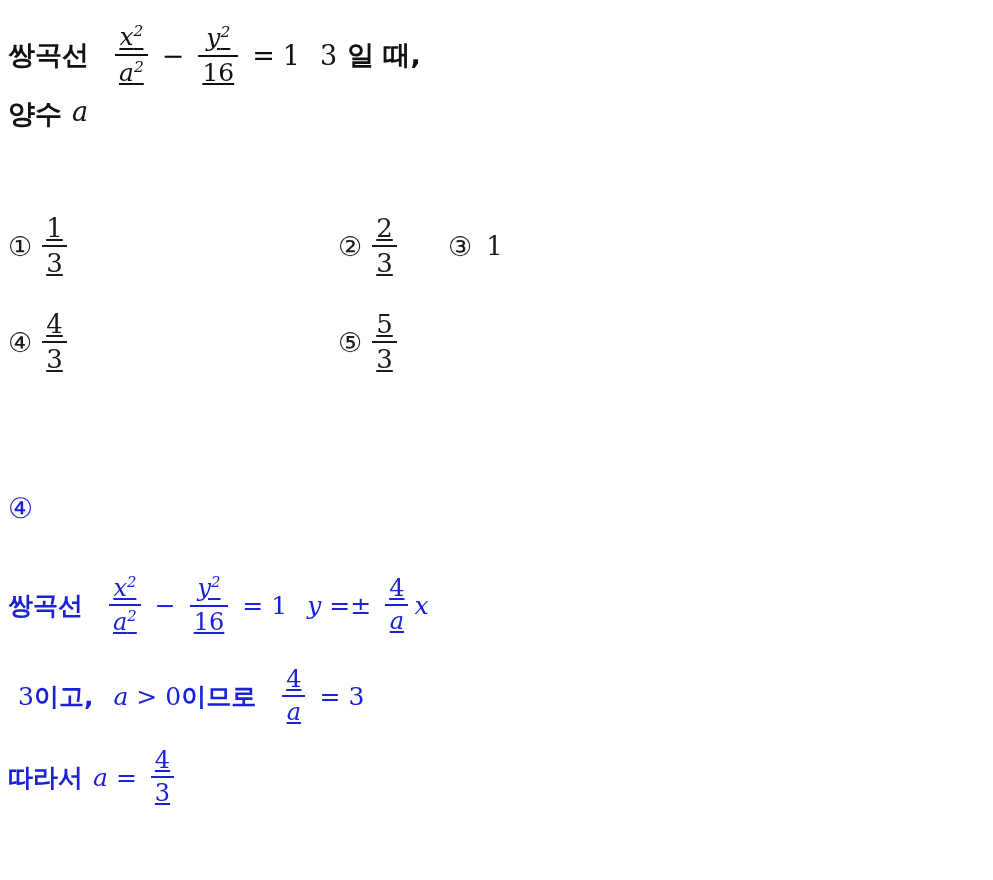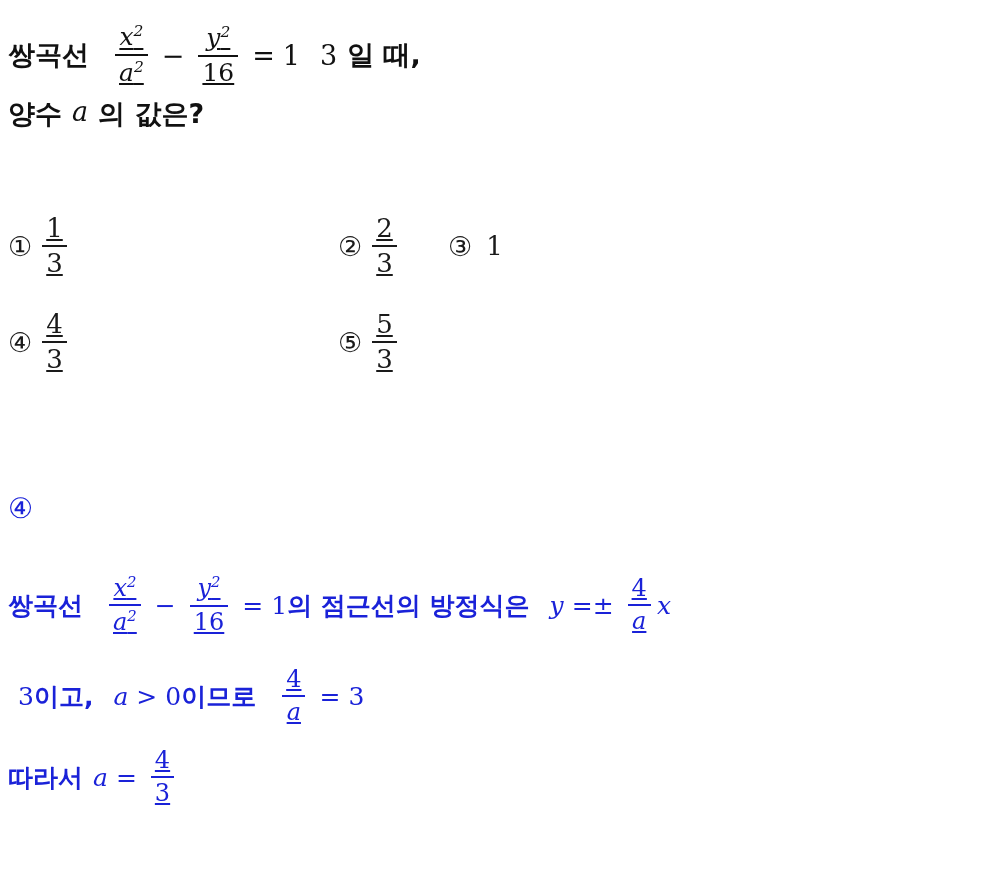--- a/index.html
+++ b/index.html
@@ -189,21 +189,20 @@
       <span class="num-plain">3</span>
       <span class="gap-s"></span>
       <span class="ko">일 때,</span>
     </div>
 
     <div class="q-line2">
       <span class="ko">양수</span>
       <span class="gap-s"></span>
       <span class="ital">a</span>
       <span class="gap-s"></span>
-      <span class="ko">의 값은?</span>
     </div>
   </div>
 
   <div class="choices">
 
     <div class="choice-row">
       <div class="choice c1">
         <span class="circ">①</span>
         <span class="frac">
           <span class="num num-plain">1</span>
@@ -261,21 +260,20 @@
         </span>
         <span class="op">−</span>
         <span class="frac">
           <span class="num"><span class="ital">y</span><span class="sup">2</span></span>
           <span class="bar"></span>
           <span class="den num-plain">16</span>
         </span>
         <span class="op">=</span>
         <span class="num-plain">1</span>
       </span>
-      <span class="ko">의 점근선의 방정식은</span>
       <span class="gap-m"></span>
       <span class="ital">y</span>
       <span class="op">=±</span>
       <span class="frac">
         <span class="num num-plain">4</span>
         <span class="bar"></span>
         <span class="den ital">a</span>
       </span>
       <span class="ital">x</span>
     </div>

